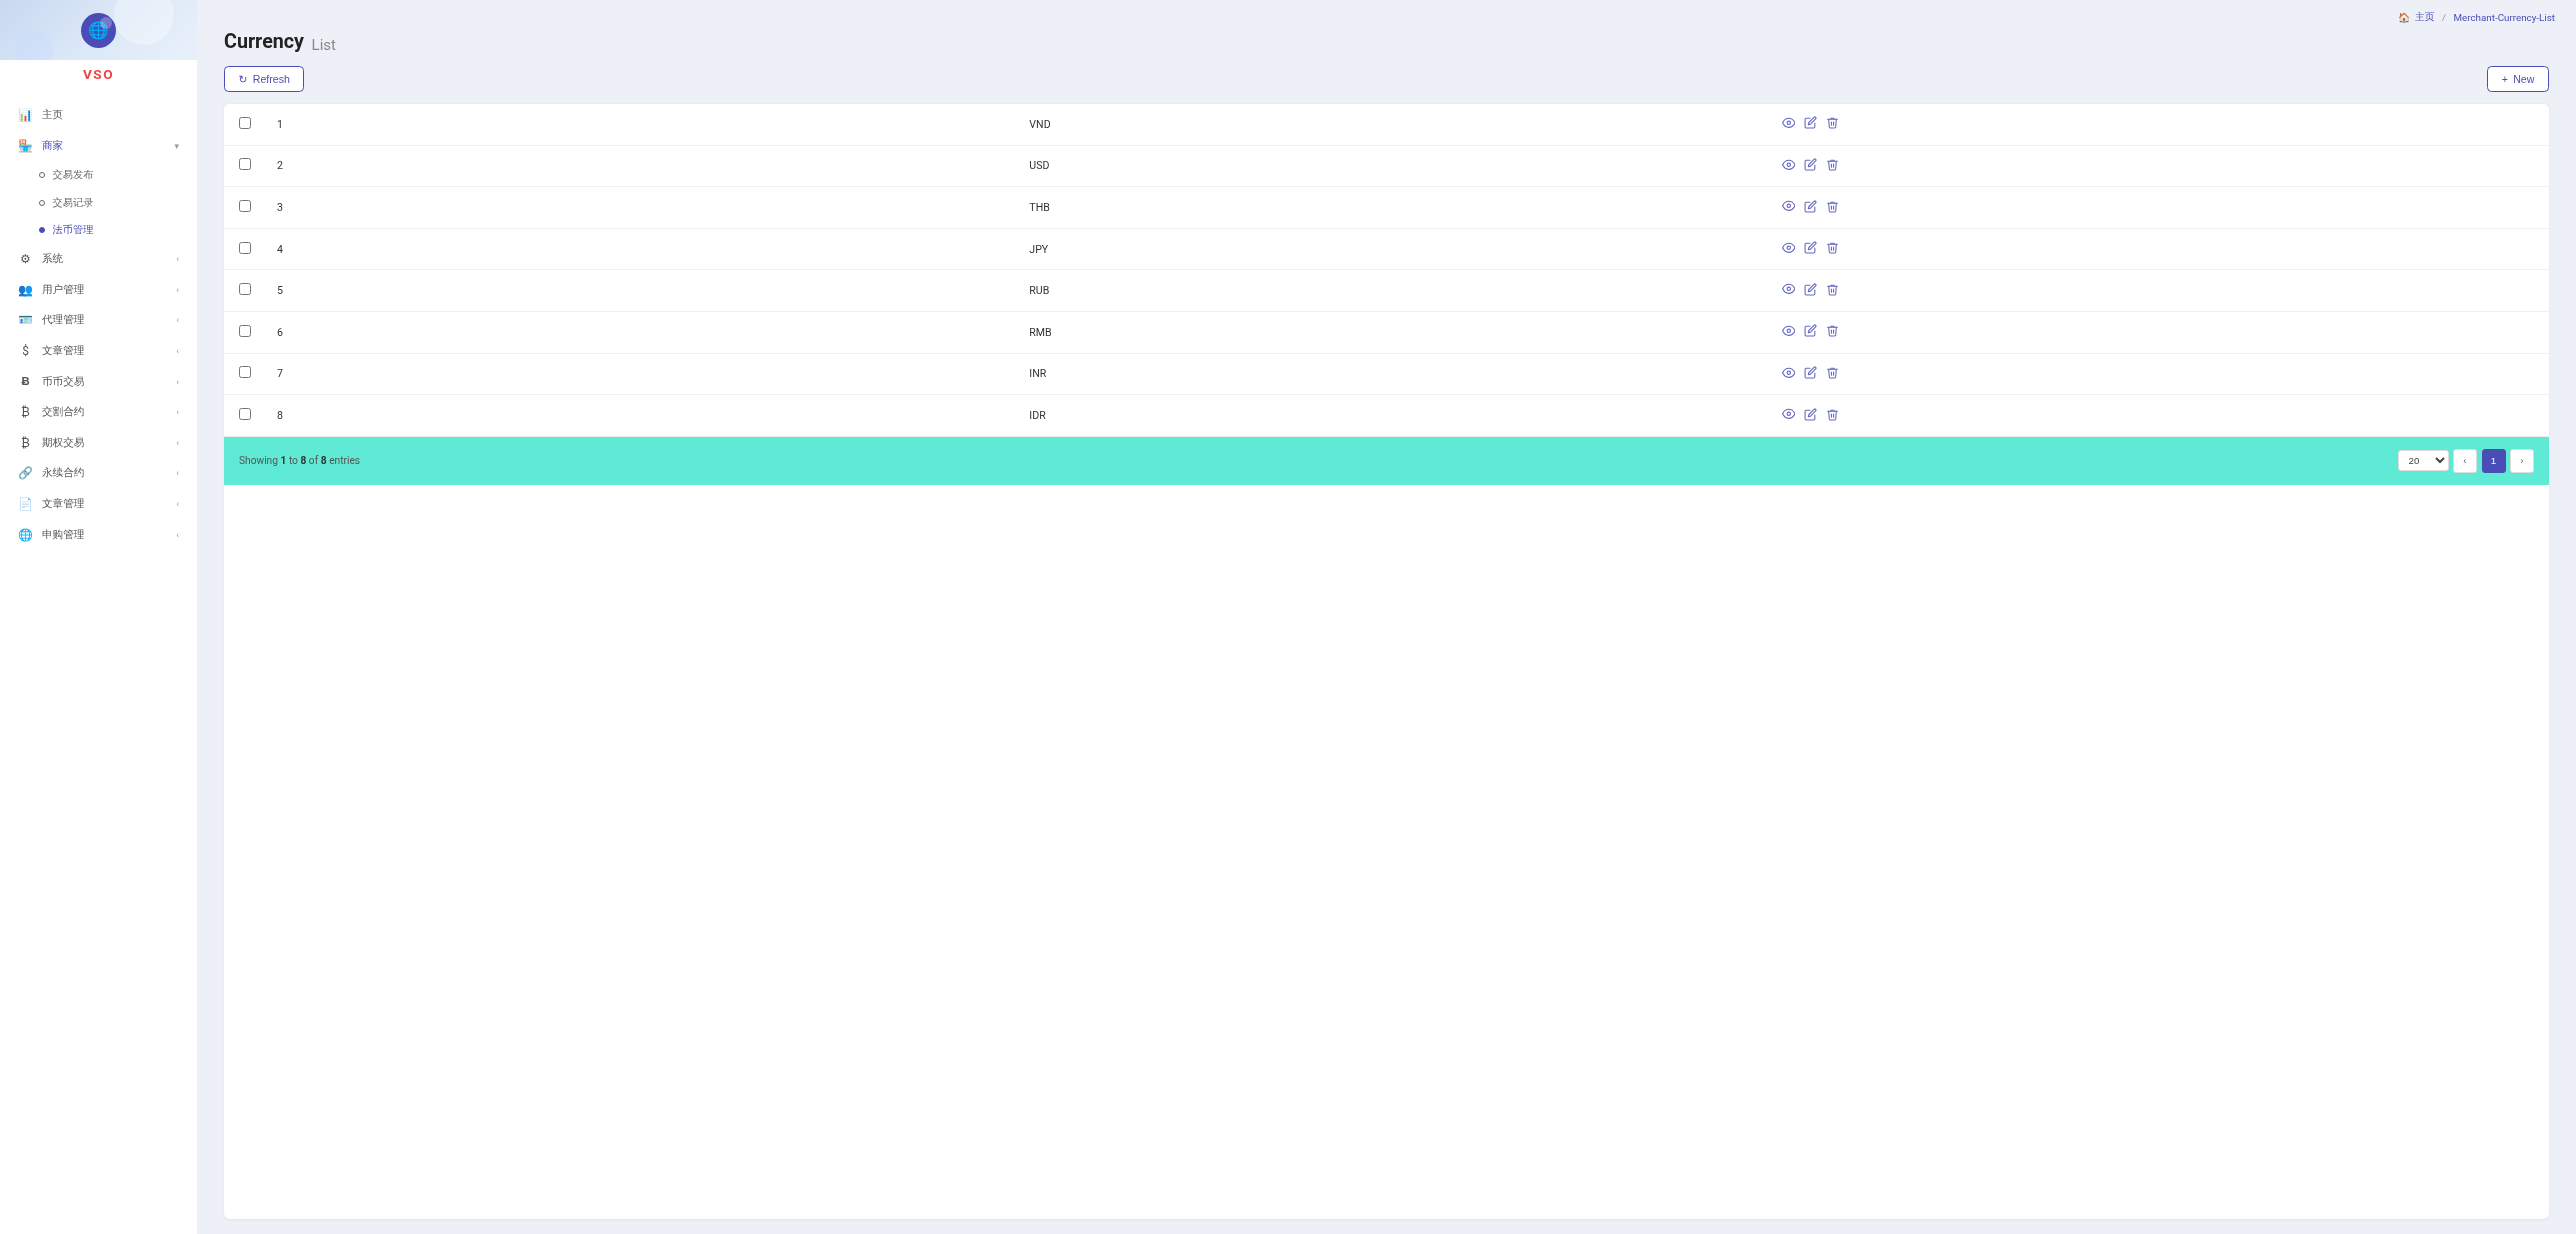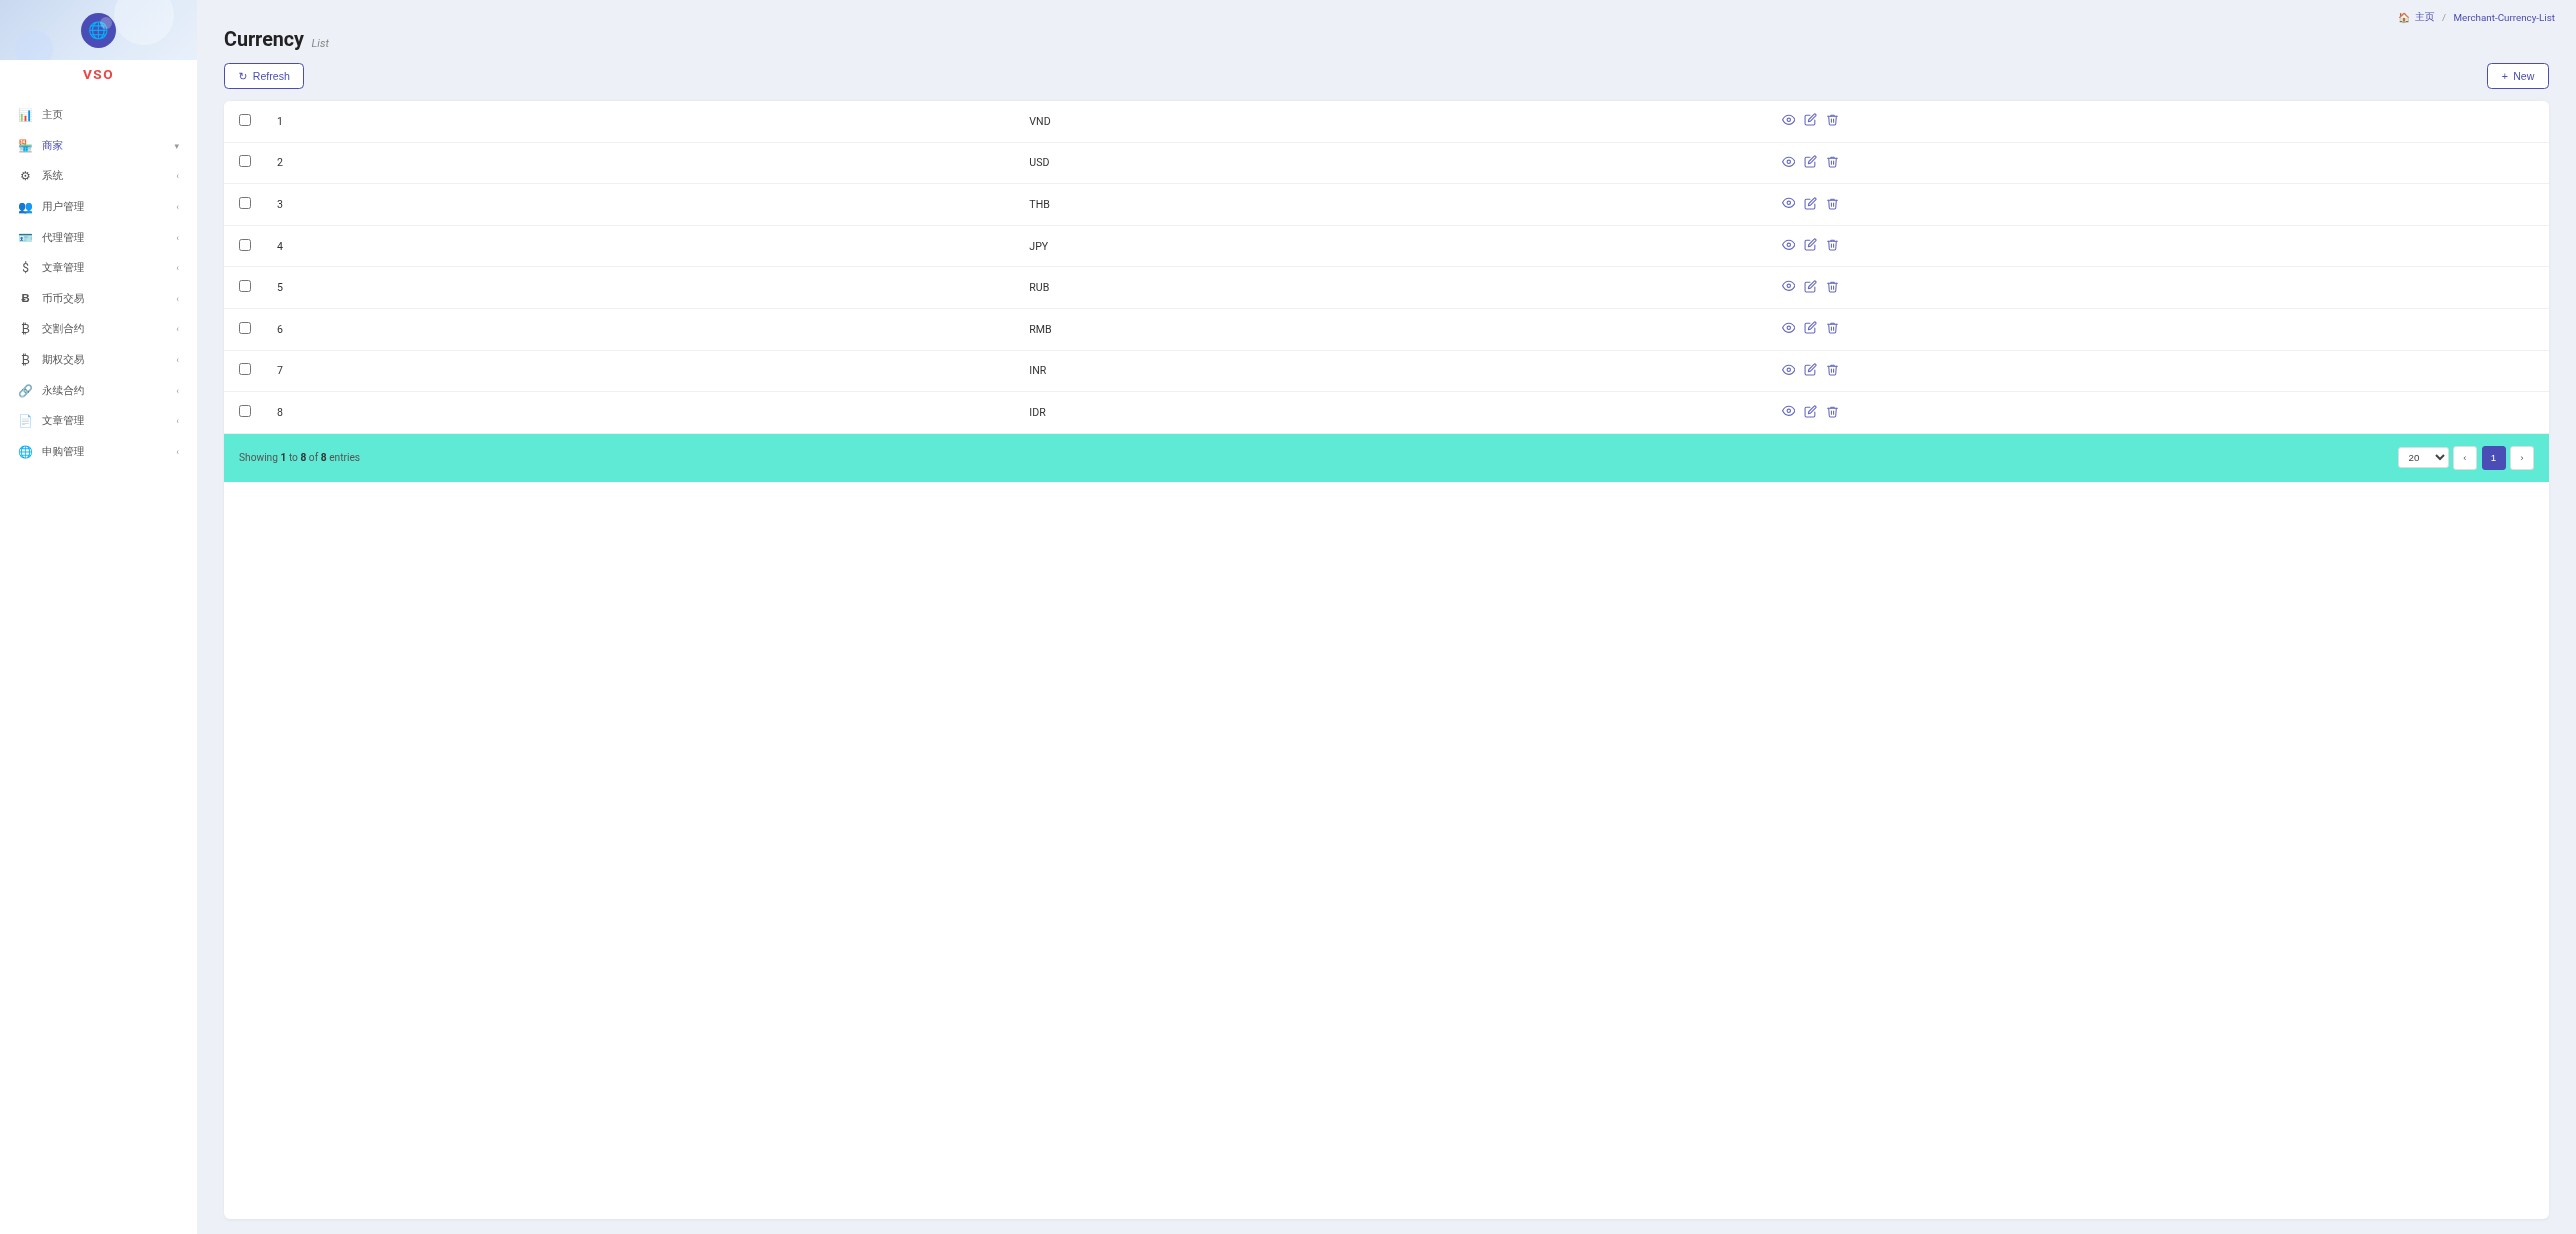--- a/index.html
+++ b/index.html
@@ -130,24 +130,23 @@
     }
 
     .page-title {
       font-size: 19.7px;
       font-weight: 700;
       color: #222;
       margin-right: 7.6px;
     }
 
     .page-subtitle {
-      font-size: 11px;
+      font-size: 15px;
       color: #888;
       margin-top: 8px;
-      font-style: italic;
     }
 
     
     .toolbar {
       display: flex;
       align-items: center;
       justify-content: space-between;
       margin-bottom: 12px;
     }
 
@@ -381,20 +380,34 @@
       <span class="nav-icon">📊</span>
       <span>主页</span>
     </div>
 
     <div class="nav-item active">
       <span class="nav-icon">🏪</span>
       <span>商家</span>
       <span class="nav-arrow">▾</span>
     </div>
 
+    <div class="nav-submenu">
+      <div class="nav-submenu-item">
+        <span class="sub-dot"></span>
+        <span>交易发布</span>
+      </div>
+      <div class="nav-submenu-item">
+        <span class="sub-dot"></span>
+        <span>交易记录</span>
+      </div>
+      <div class="nav-submenu-item active">
+        <span class="sub-dot"></span>
+        <span>法币管理</span>
+      </div>
+    </div>
 
     <div class="nav-item">
       <span class="nav-icon">⚙</span>
       <span>系统</span>
       <span class="nav-arrow">‹</span>
     </div>
 
     <div class="nav-item">
       <span class="nav-icon">👥</span>
       <span>用户管理</span>

